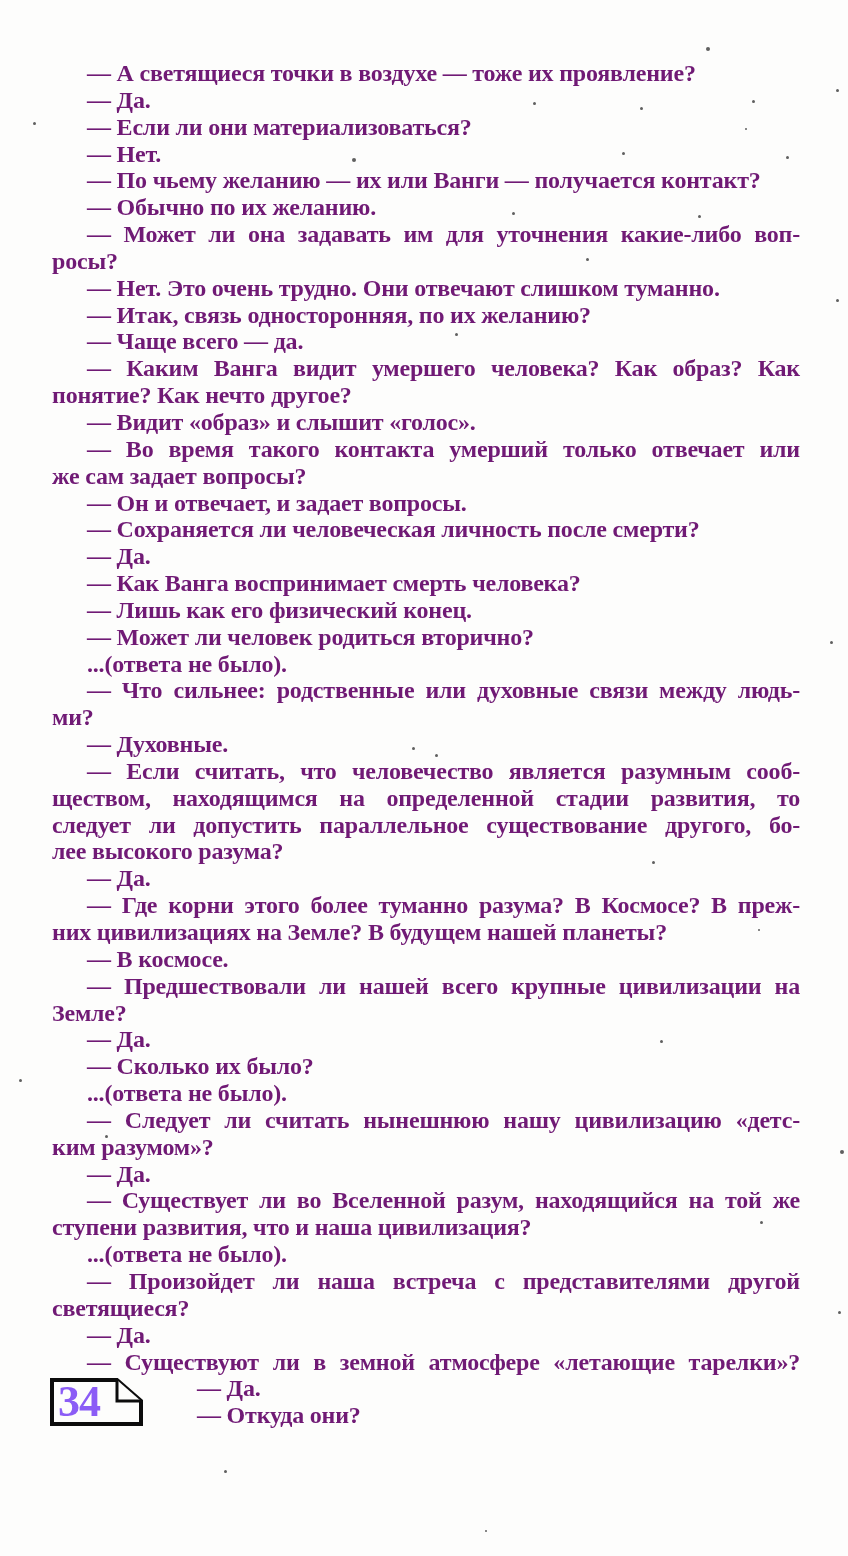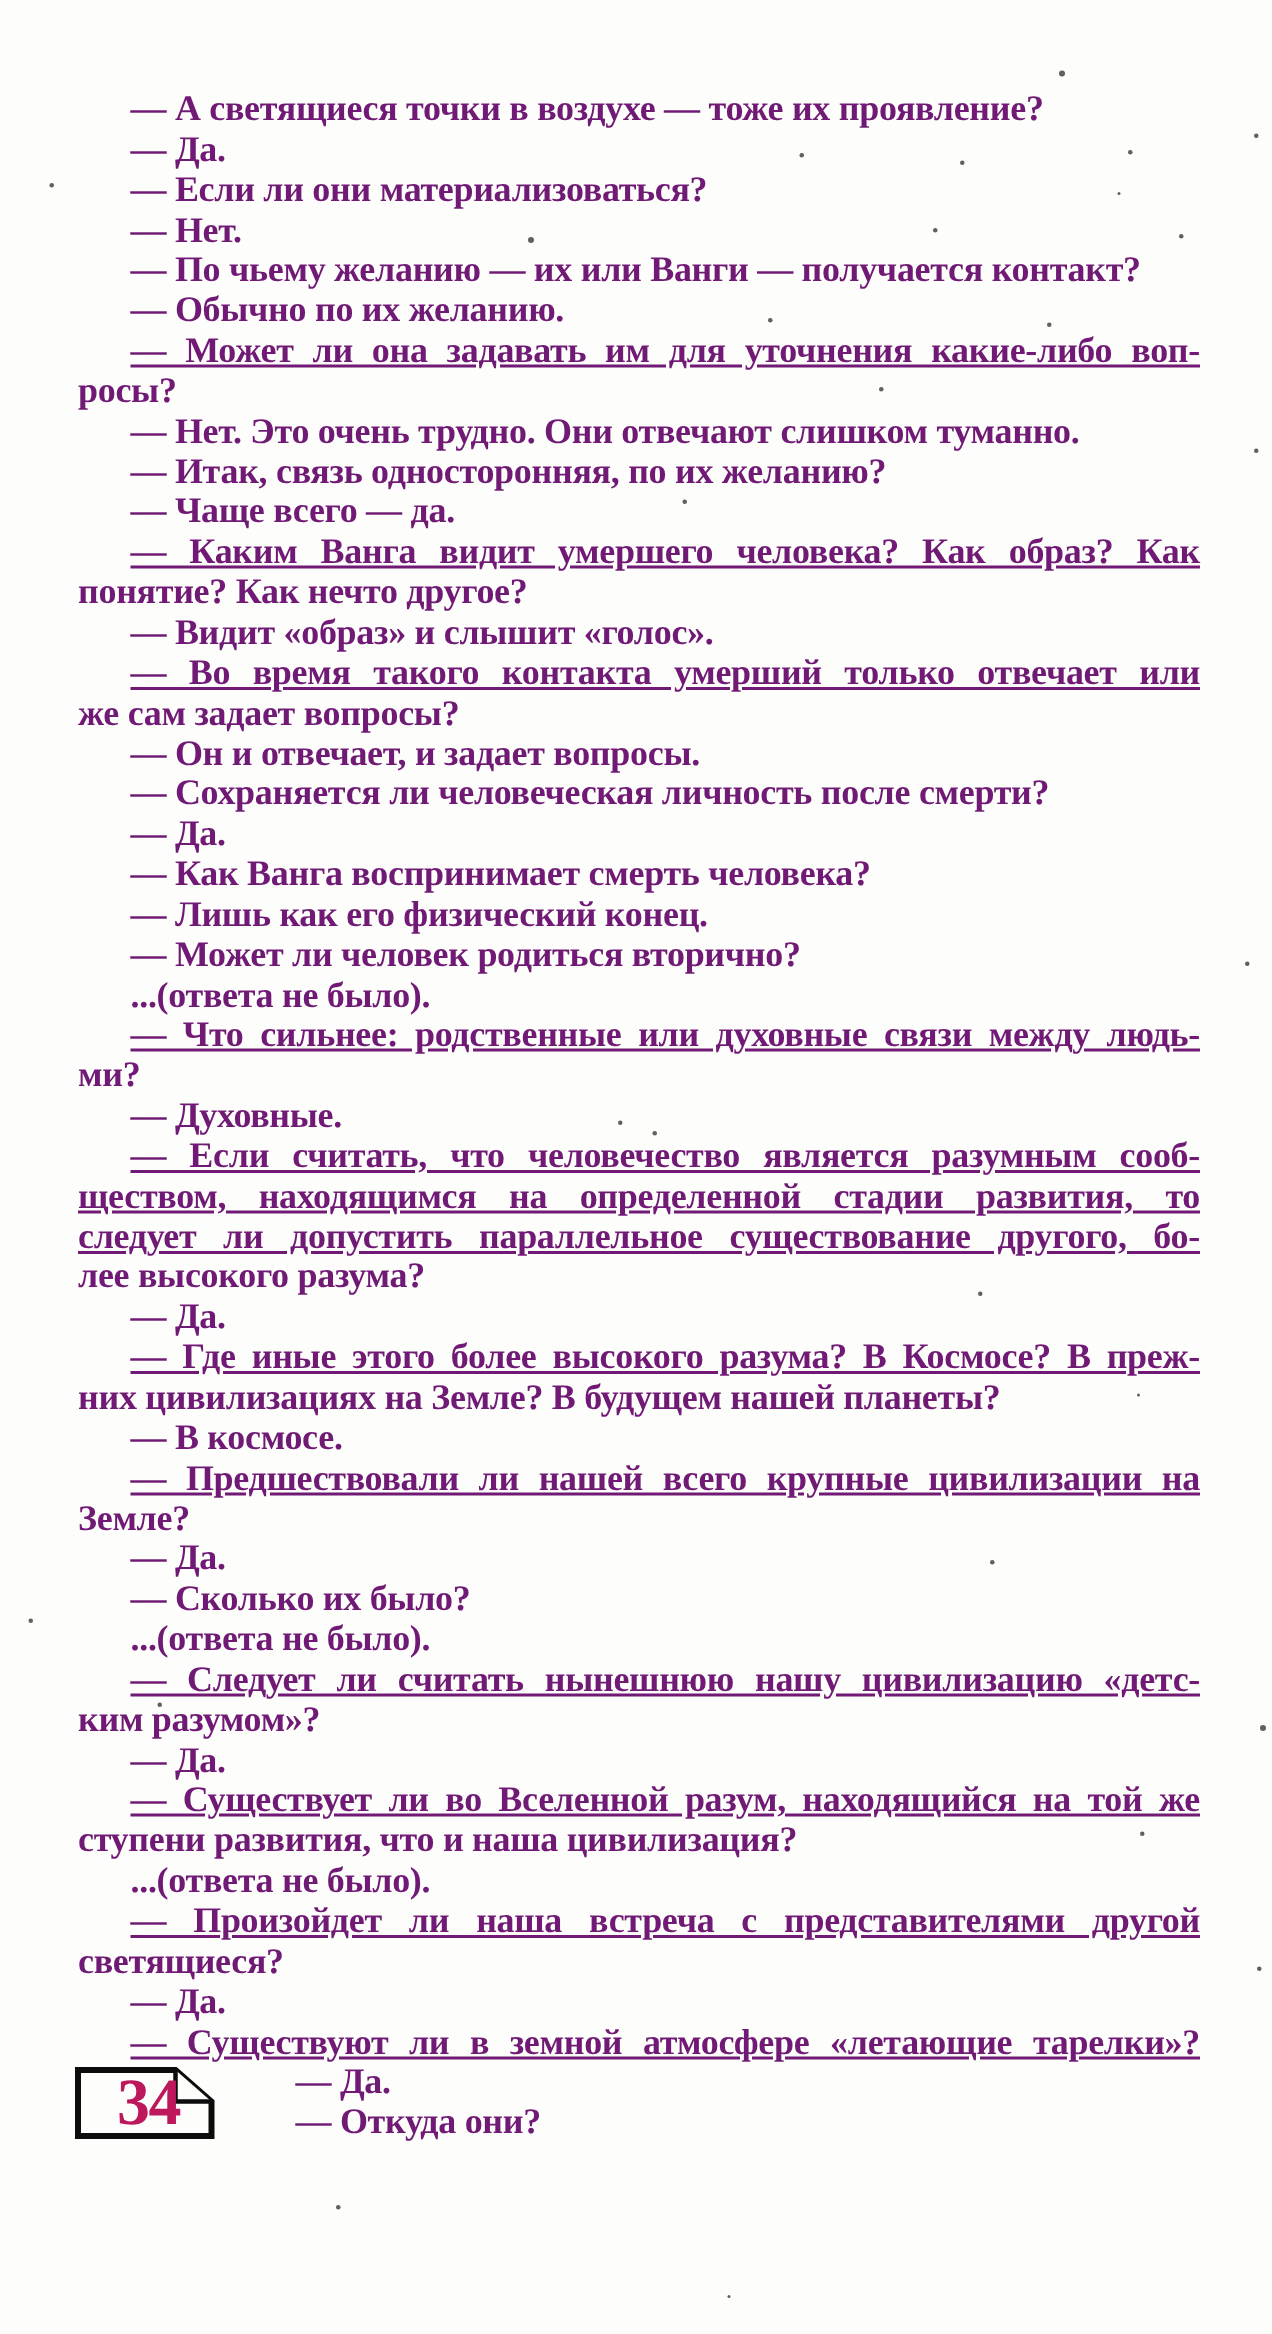--- a/index.html
+++ b/index.html
@@ -10,29 +10,28 @@
   }
   .text-block{
     position:absolute;left:52px;top:60px;width:748px;
     color:#701a75;font-weight:700;font-size:24px;
   }
   .line{
     height:26.85px;line-height:26.85px;white-space:nowrap;
     letter-spacing:-0.2px;
   }
   .line.indent{padding-left:35px;}
-  .line.just{white-space:normal;text-align:justify;text-align-last:justify;text-decoration:underline;}
+  .line.just{white-space:normal;text-align:justify;text-align-last:justify;}
   .line.foot{padding-left:145px;}
   .badge{position:absolute;left:49px;top:1377px;width:95px;height:50px;}
   .badge svg{position:absolute;left:0;top:0;}
   .badge .num{
     position:absolute;left:9px;top:2px;font-size:44px;line-height:46px;
-    font-weight:700;color:#be185d;font-family:"Liberation Serif",serif;
+    font-weight:700;color:#8b5cf6;font-family:"Liberation Serif",serif;
     letter-spacing:-1px;
-    margin-left:20px;
   }
   .speck{position:absolute;background:#1c1c1c;border-radius:50%;opacity:.7;}
 </style>
 </head>
 <body>
 
 <div class="page">
 
   <div class="text-block" id="text-block">
       <div class="line indent">— А светящиеся точки в воздухе — тоже их проявление?</div>
@@ -59,21 +58,21 @@
       <div class="line indent">— Может ли человек родиться вторично?</div>
       <div class="line indent">...(ответа не было).</div>
       <div class="line indent just">— Что сильнее: родственные или духовные связи между людь-</div>
       <div class="line">ми?</div>
       <div class="line indent">— Духовные.</div>
       <div class="line indent just">— Если считать, что человечество является разумным сооб-</div>
       <div class="line just">ществом, находящимся на определенной стадии развития, то</div>
       <div class="line just">следует ли допустить параллельное существование другого, бо-</div>
       <div class="line">лее высокого разума?</div>
       <div class="line indent">— Да.</div>
-      <div class="line indent just">— Где иные этого более высокого разума? В Космосе? В преж-</div>
+      <div class="line indent just">— Где корни этого более туманно разума? В Космосе? В преж-</div>
       <div class="line">них цивилизациях на Земле? В будущем нашей планеты?</div>
       <div class="line indent">— В космосе.</div>
       <div class="line indent just">— Предшествовали ли нашей всего крупные цивилизации на</div>
       <div class="line">Земле?</div>
       <div class="line indent">— Да.</div>
       <div class="line indent">— Сколько их было?</div>
       <div class="line indent">...(ответа не было).</div>
       <div class="line indent just">— Следует ли считать нынешнюю нашу цивилизацию «детс-</div>
       <div class="line">ким разумом»?</div>
       <div class="line indent">— Да.</div>

